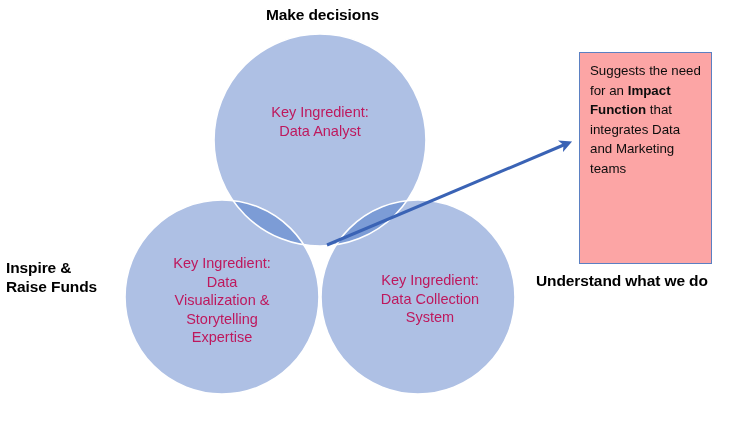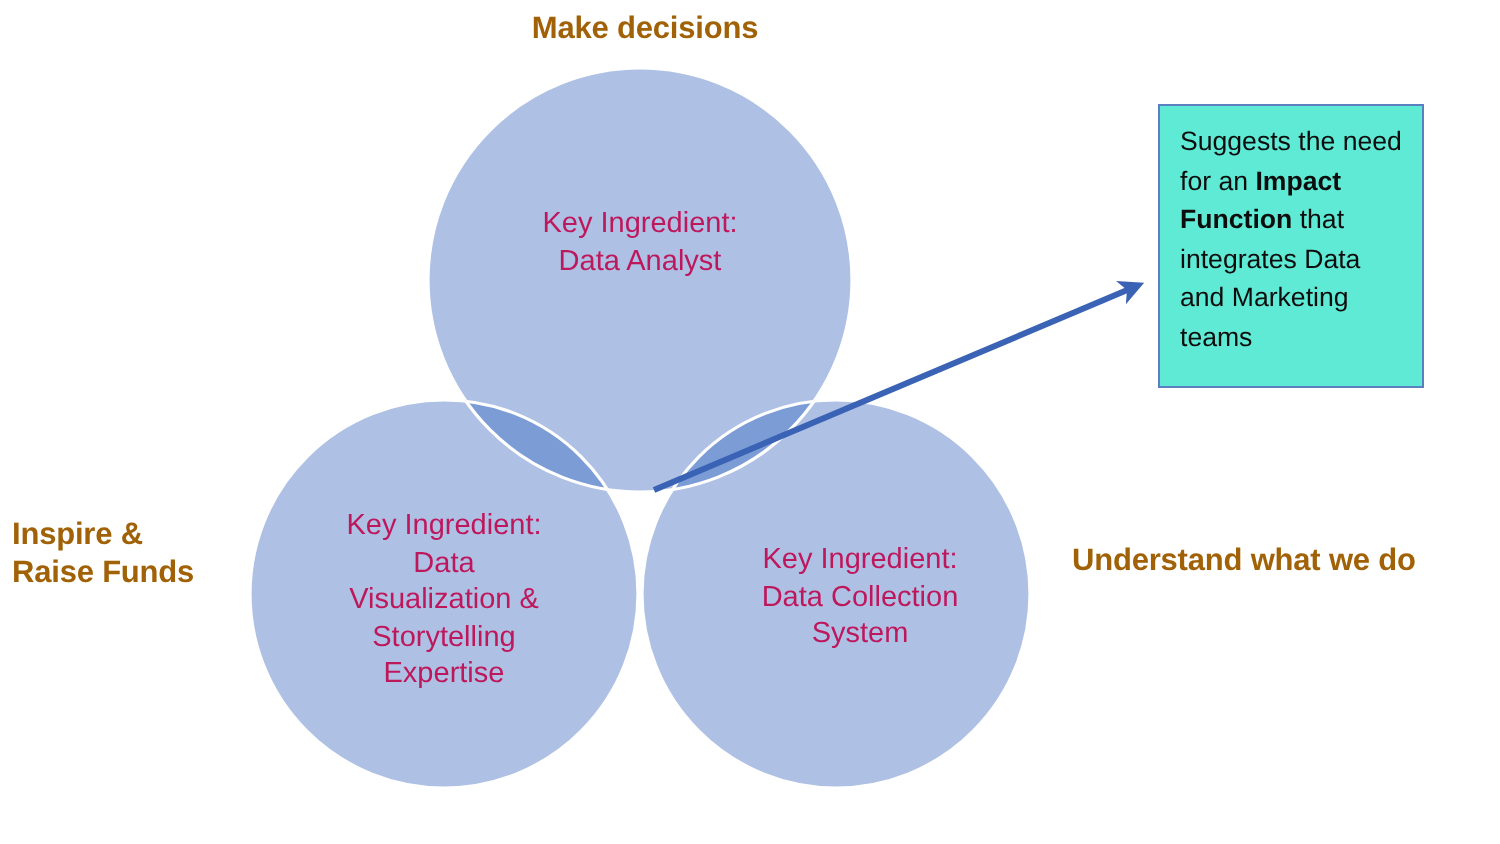--- a/index.html
+++ b/index.html
@@ -27,21 +27,21 @@
     width: 750px;
     height: 422px;
   }
 
   
   .caption {
     position: absolute;
     font-weight: bold;
     font-size: 15.5px;
     line-height: 1.22;
-    color: #a16207;
+    color: #000000;
     letter-spacing: -0.1px;
   }
   #caption-top {
     left: 0;
     top: 6px;
     width: 645px;
     text-align: center;
   }
   #caption-left {
     left: 6px;
@@ -80,23 +80,23 @@
     top: 271px;
     width: 170px;
   }
 
   
   #callout-box {
     position: absolute;
     left: 579px;
     top: 52px;
     width: 133px;
-    height: 142px;
+    height: 212px;
     border: 1.4px solid #5b80c2;
-    background: #5eead4;
+    background: #fca5a5;
     box-sizing: border-box;
   }
   #callout-text {
     position: absolute;
     left: 10px;
     top: 8px;
     width: 116px;
     font-size: 13.3px;
     line-height: 1.47;
     color: #0d0d0d;

